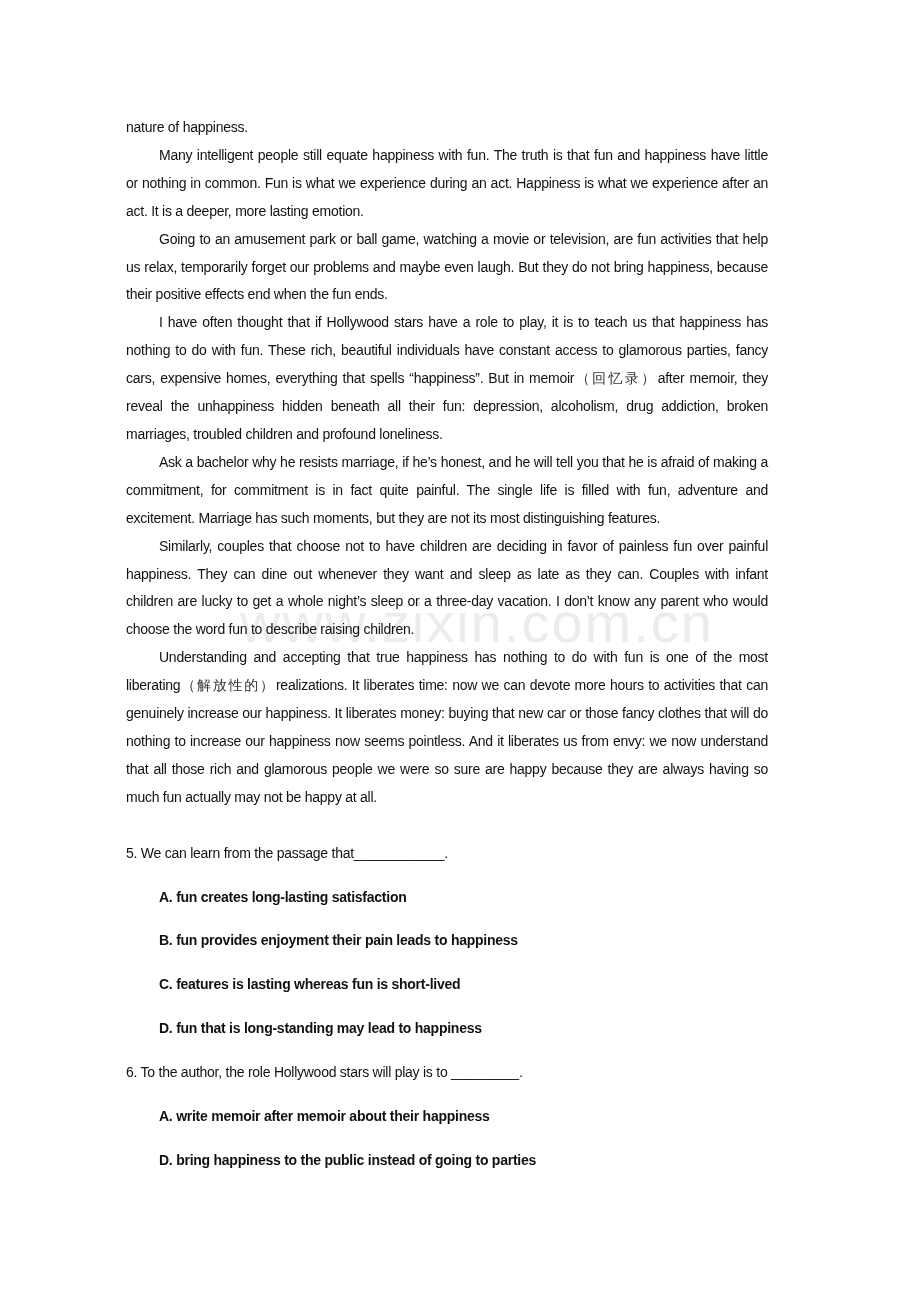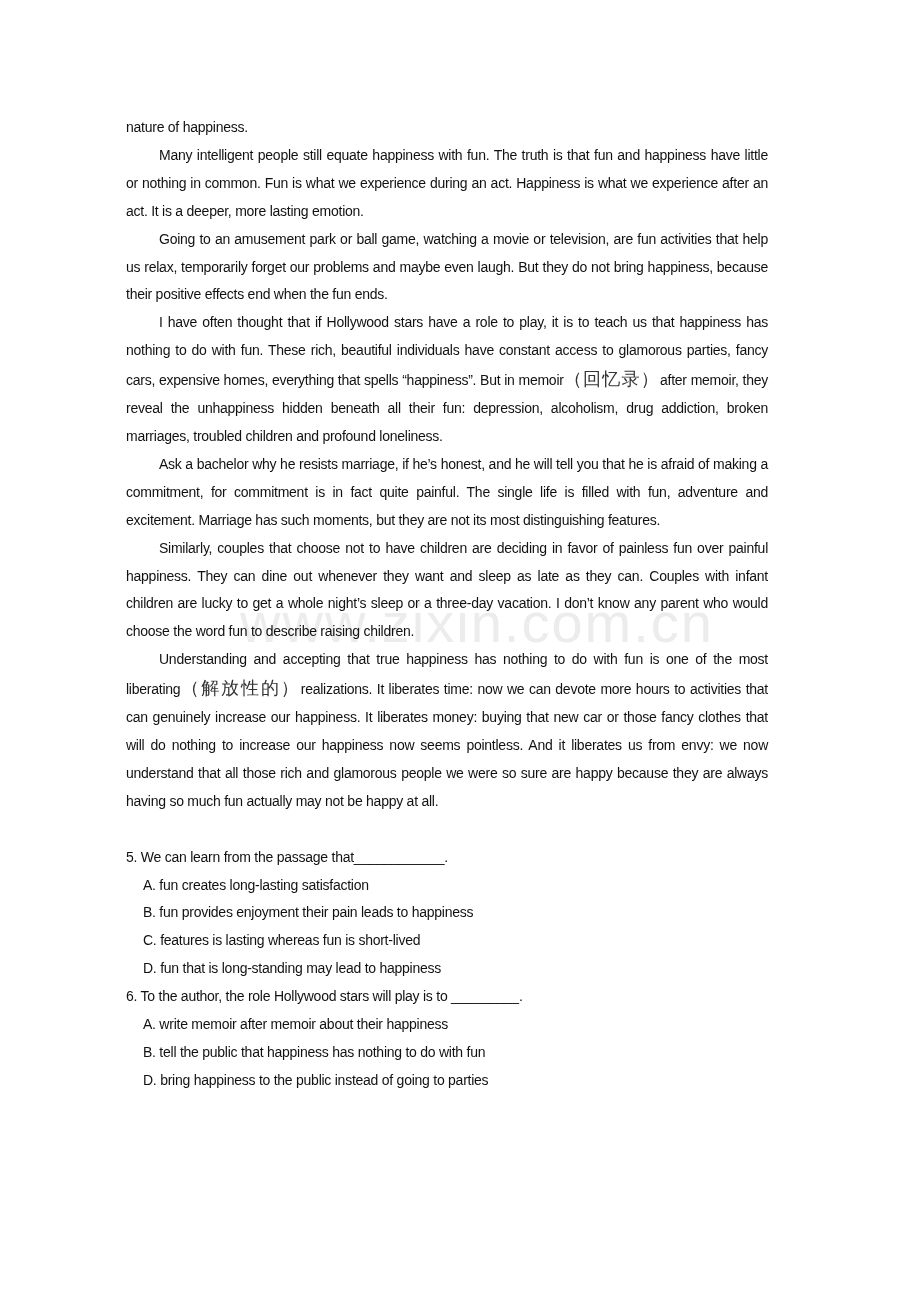--- a/index.html
+++ b/index.html
@@ -5,24 +5,24 @@
     html, body { margin: 0; padding: 0; background: #ffffff; }
     body { width: 920px; height: 1302px; position: relative; overflow: hidden; }
     .page {
       position: absolute; left: 126px; top: 114px; width: 642px;
       font-family: "Liberation Sans", "DejaVu Sans", sans-serif;
       font-size: 14px; color: #111111; line-height: 27.9px;
       letter-spacing: -0.25px;
     }
     .para { margin: 0; text-align: justify; }
     .para.indent { text-indent: 33px; }
-    .cjk { font-family: "DejaVu Serif", serif; color: #333; letter-spacing: 1px; font-size: 18px; }
+    .cjk { font-family: "DejaVu Serif", serif; color: #333; letter-spacing: 1px; font-size: 14px; }
     .gap { height: 28px; }
     .question { margin: 0; }
-    .option { margin: 0; padding-left: 17px; }
+    .option { margin: 16px; padding-left: 17px; font-weight: bold; }
     .watermark {
       position: absolute; left: 240px; top: 590px;
       font-family: "Liberation Sans", "DejaVu Sans", sans-serif;
       font-size: 56px; color: rgba(200,200,200,0.35);
       letter-spacing: 2px; pointer-events: none; white-space: nowrap;
     }
   </style>
 </head>
 <body>
 
@@ -42,16 +42,15 @@
   <div>
     <p class="question">5. We can learn from the passage that____________.</p>
     <p class="option">A. fun creates long-lasting satisfaction</p>
     <p class="option">B. fun provides enjoyment their pain leads to happiness</p>
     <p class="option">C. features is lasting whereas fun is short-lived</p>
     <p class="option">D. fun that is long-standing may lead to happiness</p>
   </div>
   <div>
     <p class="question">6. To the author, the role Hollywood stars will play is to _________.</p>
     <p class="option">A. write memoir after memoir about their happiness</p>
-    <p class="option">B. tell the public that happiness has nothing to do with fun</p>
     <p class="option">D. bring happiness to the public instead of going to parties</p>
   </div>
 </div>
 
 </body></html>

